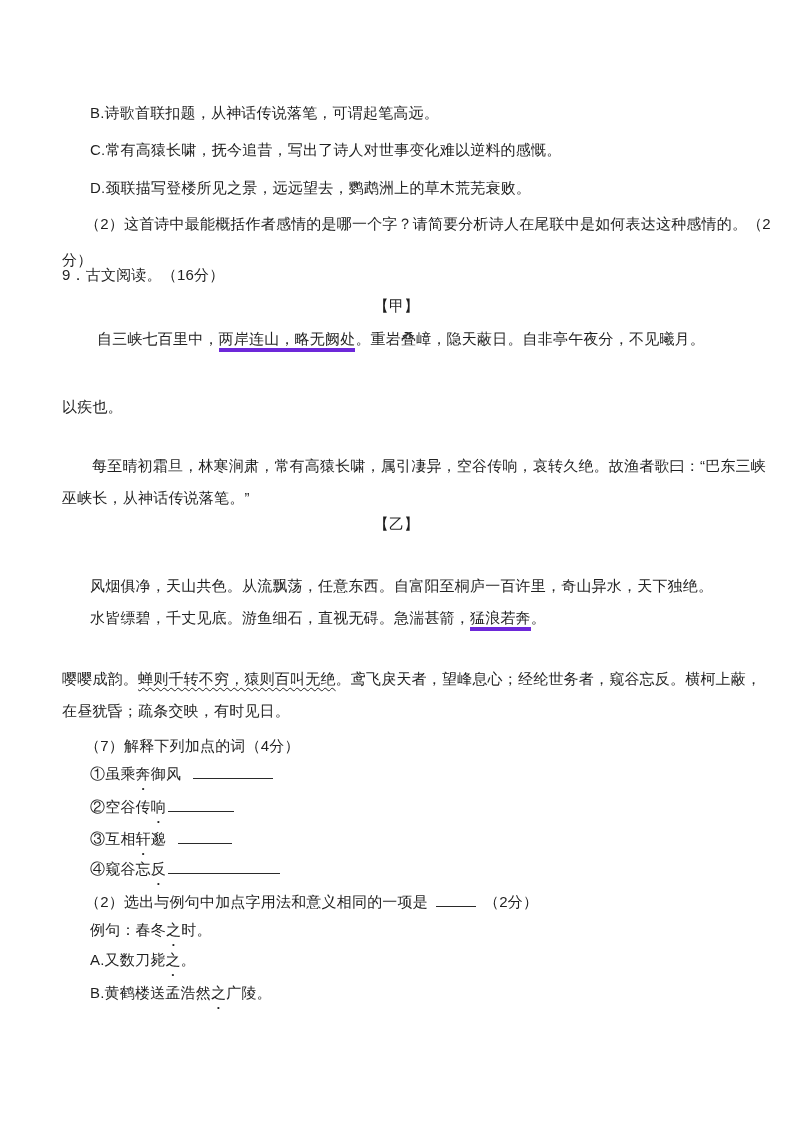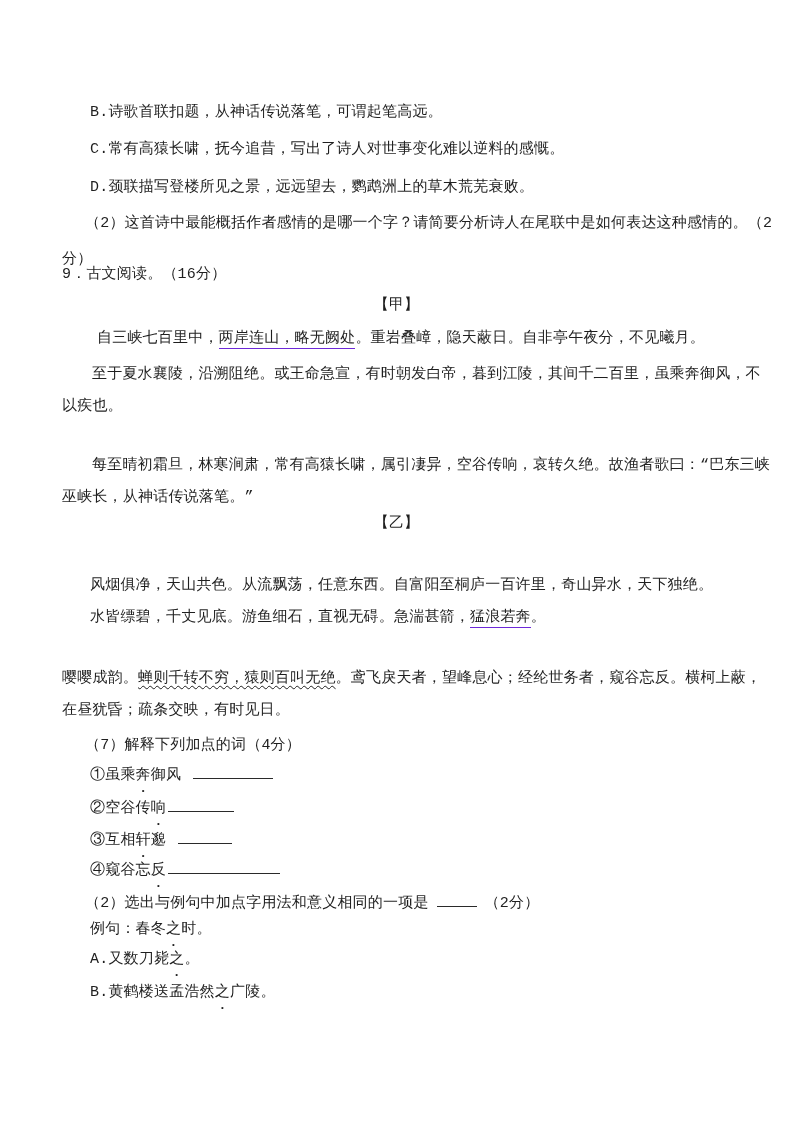--- a/index.html
+++ b/index.html
@@ -1,32 +1,32 @@
 <!DOCTYPE html>
 <html><head>
 <meta charset="utf-8">
 <style>
   html,body{margin:0;padding:0;background:#ffffff;}
   .page{
     position:relative;
     width:793px;height:1122px;
     background:#ffffff;
-    font-family:Liberation Mono, monospace;
+    font-family:Liberation Sans, sans-serif;
     font-size:15px;
     color:#1f1f1f;
     overflow:hidden;
   }
   .line{
     position:absolute;
     white-space:nowrap;
     line-height:20px;
     letter-spacing:0.2px;
   }
   .center{left:0;width:793px;text-align:center;}
-  .ul{border-bottom:1px solid #6d28d9;padding-bottom:1px;}
+  .ul{border-bottom:4px solid #6d28d9;padding-bottom:1px;}
   .wavy{
     text-decoration-line:underline;
     text-decoration-style:wavy;
     text-decoration-thickness:1px;
     text-underline-offset:3px;
     margin-top:46px;
   }
   .jiadian{position:relative;display:inline-block;}
   .jiadian::after{
     content:"•";
@@ -61,21 +61,20 @@
   <div class="line" style="top:214px;left:85px"><span>（2）这首诗中最能概括作者感情的是哪一个字？请简要分析诗人在尾联中是如何表达这种感情的。（2</span></div>
   <div class="line" style="top:250px;left:62px"><span>分）</span></div>
 
   <div class="line" style="top:265px;left:62px"><span>9．古文阅读。（16分）</span></div>
 
   <div class="line center" style="top:296px"><span>【甲】</span></div>
 
   <div class="line" style="top:329px;left:97px">
     <span>自三峡七百里中，</span><span class="ul">两岸连山，略无阙处</span><span>。重岩叠嶂，隐天蔽日。自非亭午夜分，不见曦月。</span>
   </div>
-  <div class="line" style="top:365px;left:92px"><span>至于夏水襄陵，沿溯阻绝。或王命急宣，有时朝发白帝，暮到江陵，其间千二百里，虽乘奔御风，不</span></div>
   <div class="line" style="top:397px;left:62px"><span>以疾也。</span></div>
   <div class="line" style="top:456px;left:92px"><span>每至晴初霜旦，林寒涧肃，常有高猿长啸，属引凄异，空谷传响，哀转久绝。故渔者歌曰：“巴东三峡</span></div>
   <div class="line" style="top:488px;left:62px"><span>巫峡长，从神话传说落笔。”</span></div>
 
   <div class="line center" style="top:514px"><span>【乙】</span></div>
 
   <div class="line" style="top:576px;left:90px"><span>风烟俱净，天山共色。从流飘荡，任意东西。自富阳至桐庐一百许里，奇山异水，天下独绝。</span></div>
   <div class="line" style="top:608px;left:90px">
     <span>水皆缥碧，千丈见底。游鱼细石，直视无碍。急湍甚箭，</span><span class="ul">猛浪若奔</span><span>。</span>
   </div>

